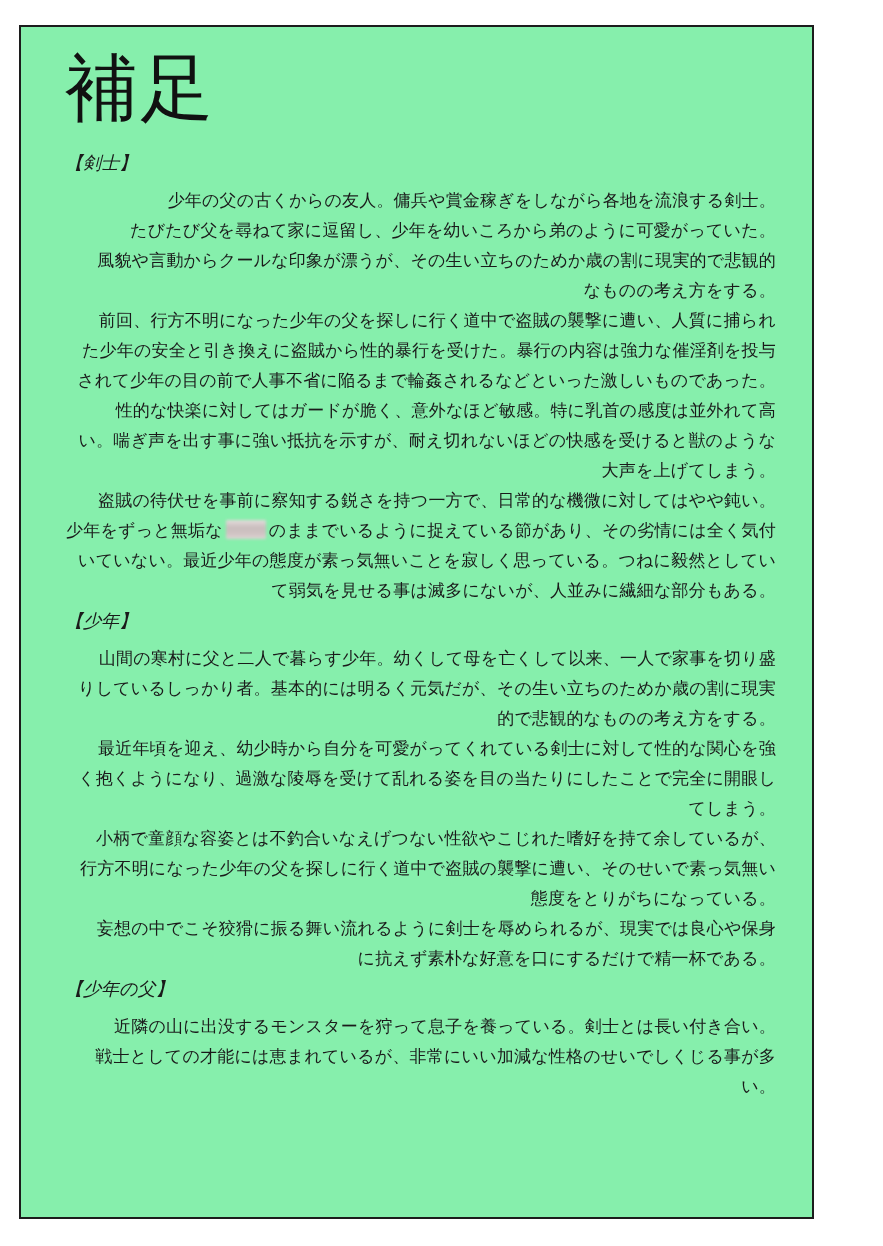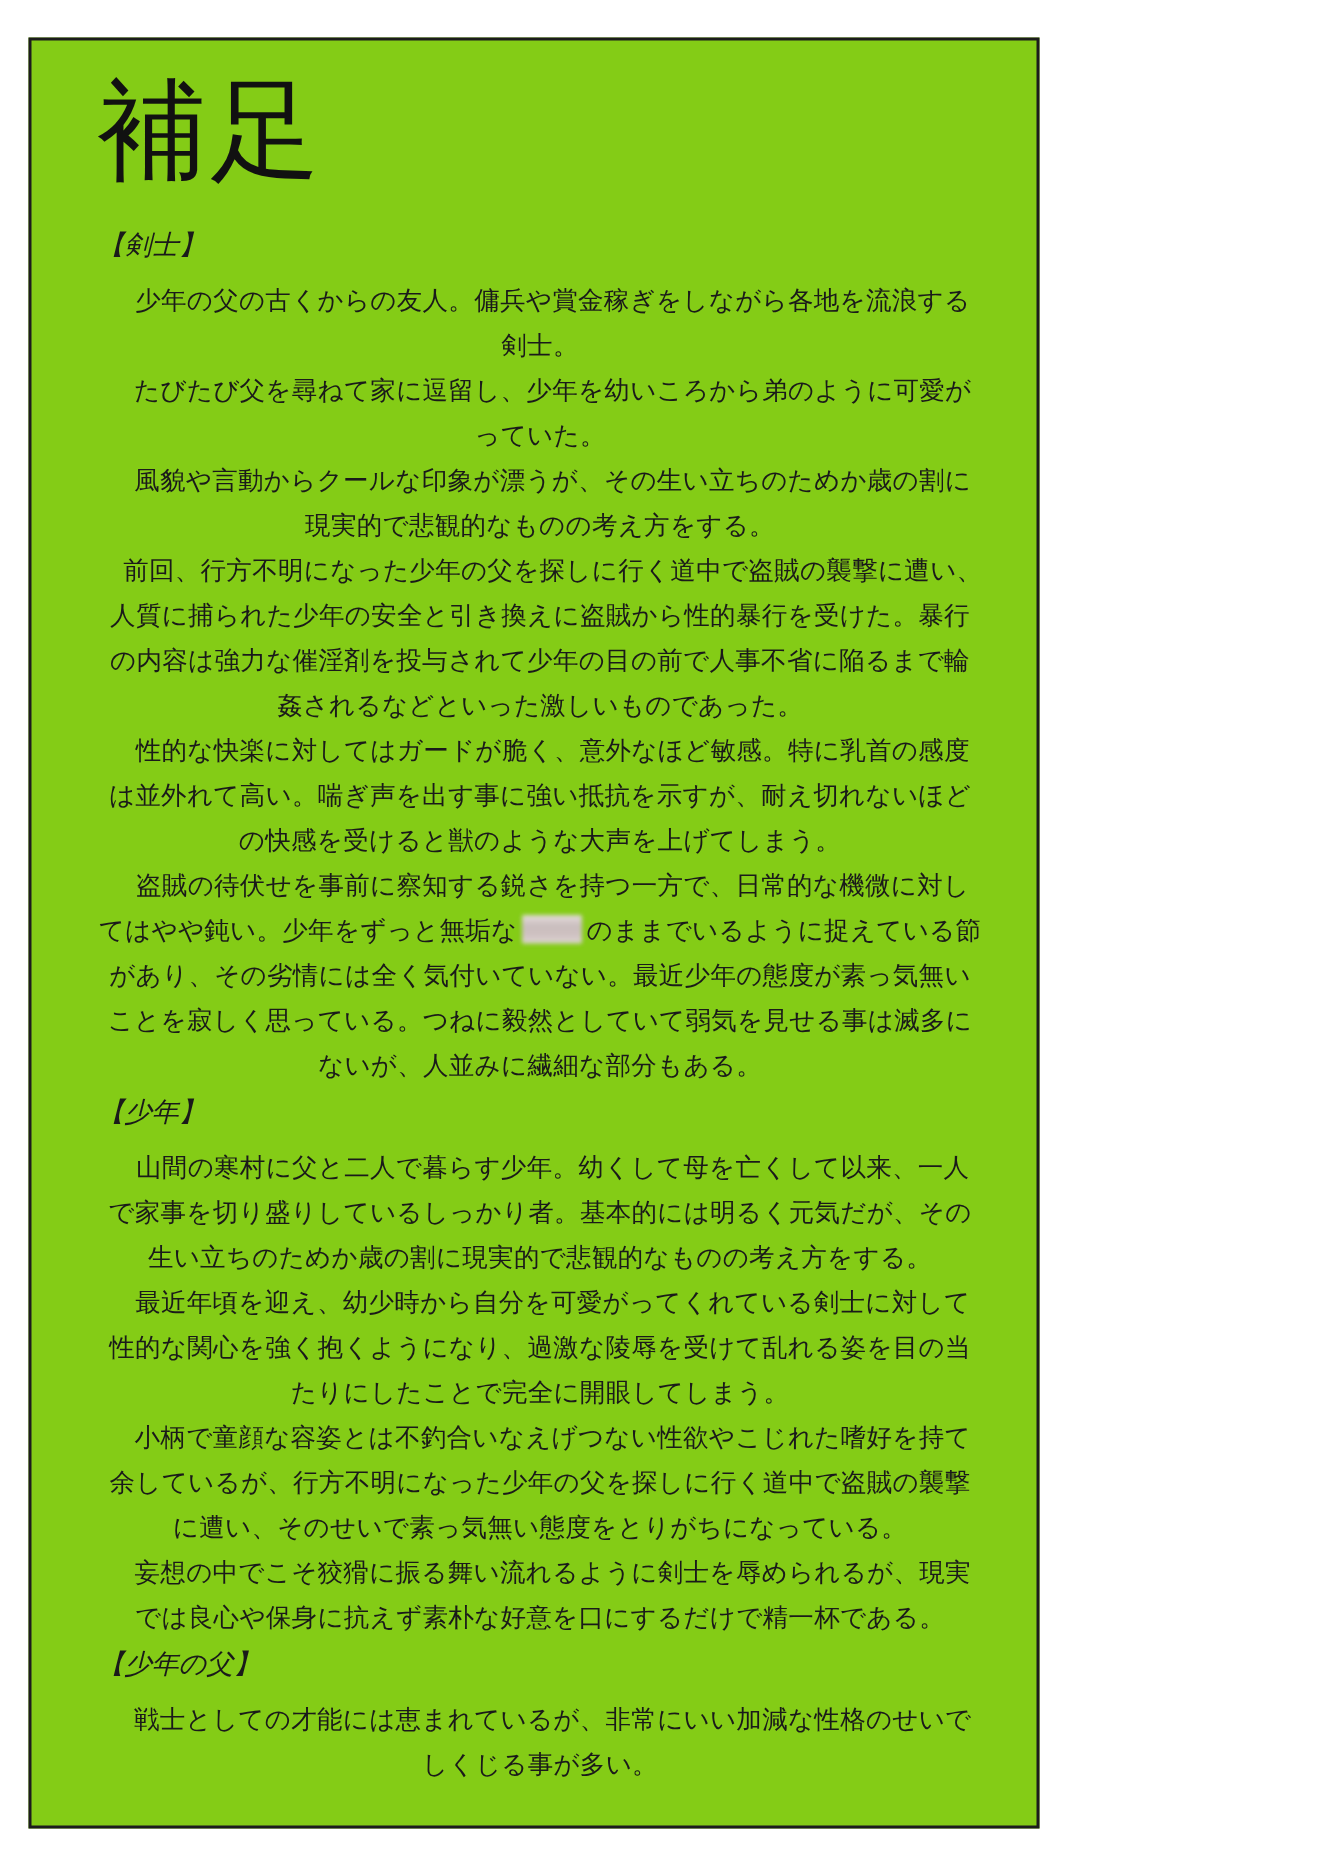--- a/index.html
+++ b/index.html
@@ -10,24 +10,24 @@
     background: #ffffff;
     font-family: "Liberation Sans", "DejaVu Sans", sans-serif;
     color: #1a1a1a;
     position: relative;
     overflow: hidden;
   }
   .page-border {
     position: absolute;
     left: 19px;
     top: 25px;
-    width: 674px;
+    width: 795px;
     height: 1194px;
     border: 2px solid #1c1c1c;
-    background: #84cc16;
+    background: #86efac;
     padding: 24px 36px 0 44px;
     overflow: hidden;
   }
   .doc-title {
     font-size: 73px;
     line-height: 1.0;
     font-weight: 400;
     letter-spacing: 2px;
     margin: 0 0 24px 0;
     color: #111111;
@@ -40,21 +40,21 @@
     font-weight: 400;
     margin: 0 0 8px 0;
     color: #1a1a1a;
     font-style: italic;
   }
   .para {
     font-size: 17px;
     line-height: 30px;
     margin: 0;
     text-indent: 1em;
-    text-align: center;
+    text-align: right;
     color: #1a1a1a;
     letter-spacing: 0.2px;
   }
   .redaction {
     display: inline-block;
     width: 40px;
     height: 19px;
     vertical-align: -3px;
     margin: 0 3px;
     border-radius: 1px;
@@ -82,16 +82,17 @@
   <div class="section">
     <h2 class="section-heading">【少年】</h2>
     <p class="para">山間の寒村に父と二人で暮らす少年。幼くして母を亡くして以来、一人で家事を切り盛りしているしっかり者。基本的には明るく元気だが、その生い立ちのためか歳の割に現実的で悲観的なものの考え方をする。</p>
     <p class="para">最近年頃を迎え、幼少時から自分を可愛がってくれている剣士に対して性的な関心を強く抱くようになり、過激な陵辱を受けて乱れる姿を目の当たりにしたことで完全に開眼してしまう。</p>
     <p class="para">小柄で童顔な容姿とは不釣合いなえげつない性欲やこじれた嗜好を持て余しているが、行方不明になった少年の父を探しに行く道中で盗賊の襲撃に遭い、そのせいで素っ気無い態度をとりがちになっている。</p>
     <p class="para">妄想の中でこそ狡猾に振る舞い流れるように剣士を辱められるが、現実では良心や保身に抗えず素朴な好意を口にするだけで精一杯である。</p>
   </div>
 
   <div class="section">
     <h2 class="section-heading">【少年の父】</h2>
+    <p class="para">近隣の山に出没するモンスターを狩って息子を養っている。剣士とは長い付き合い。</p>
     <p class="para">戦士としての才能には恵まれているが、非常にいい加減な性格のせいでしくじる事が多い。</p>
   </div>
 
 </div>
 
 </body></html>

